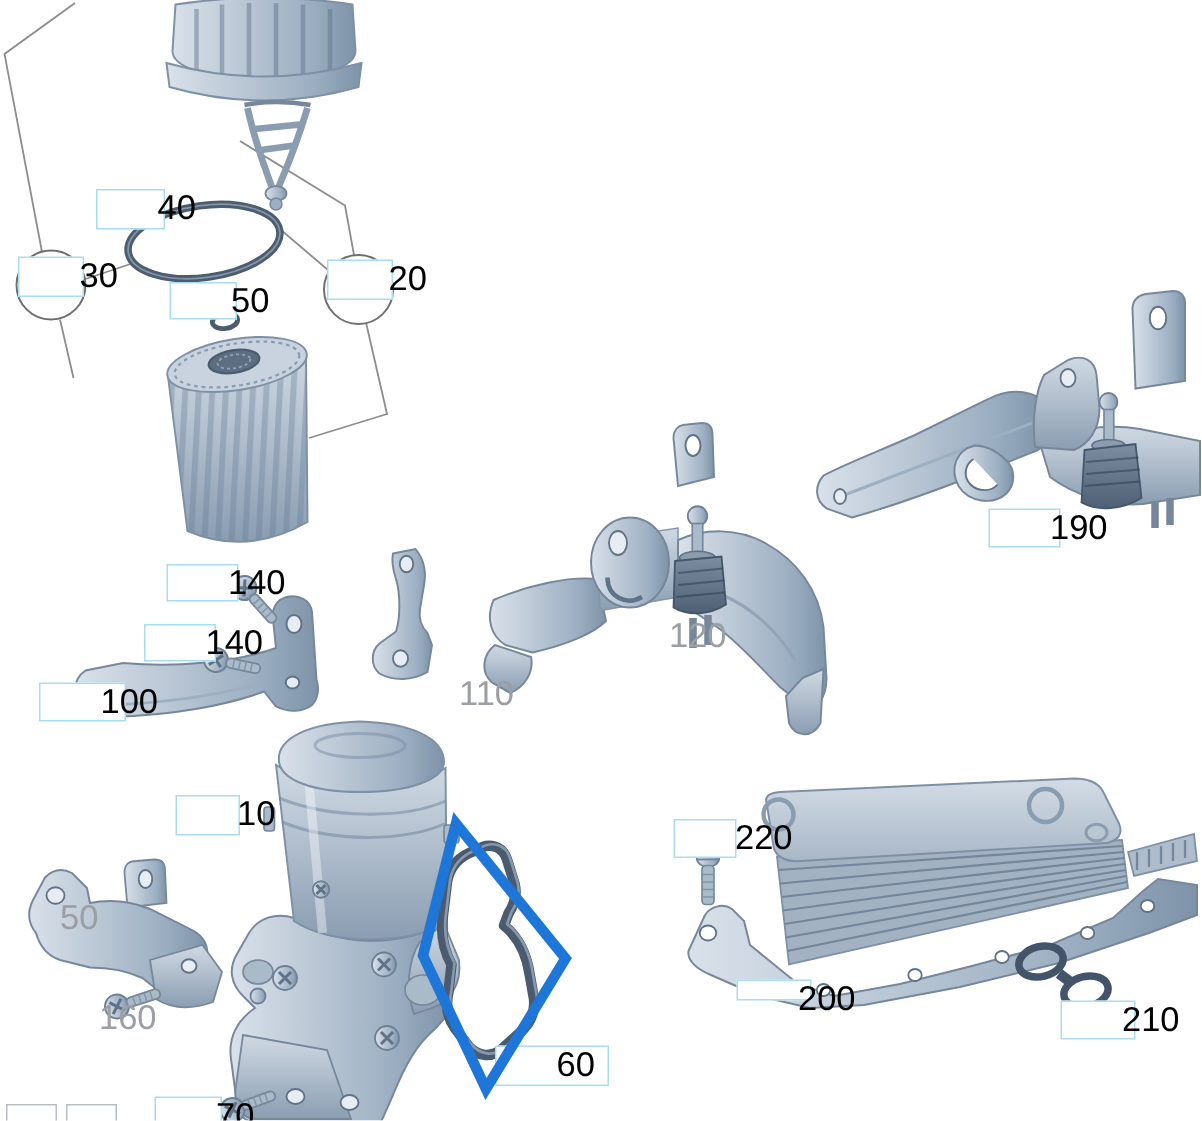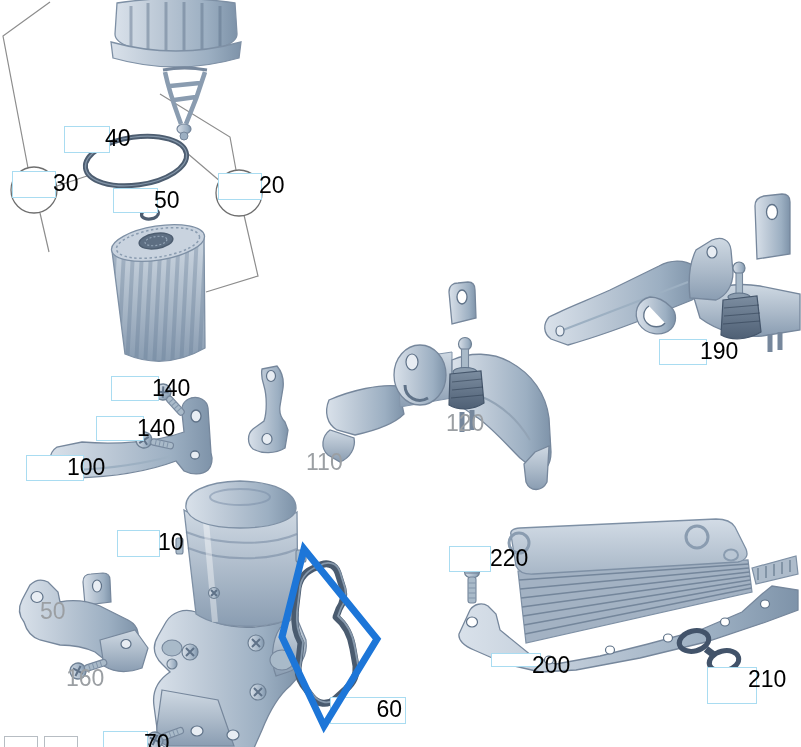--- a/index.html
+++ b/index.html
@@ -3,21 +3,21 @@
 <meta charset="utf-8">
 <style>
   html,body{margin:0;padding:0;background:#fff;}
   body{width:801px;height:747px;overflow:hidden;font-family:"Liberation Sans",sans-serif;}
   .stage{position:relative;width:801px;height:747px;background:#fff;}
   .art,.overlay{position:absolute;left:0;top:0;}
   .overlay{pointer-events:none;}
   .lbl{position:absolute;font-size:23px;color:#000;text-align:center;box-sizing:border-box;line-height:24px;white-space:nowrap;padding-left:40px;}
   .lbl.box{background:#fff;border:1.5px solid #a9dcf1;line-height:23px;}
   .lbl.gray{color:#9b9fa3;text-align:center;}
-  .lbl.alignr{text-align:right;padding-right:3px;}
+  .lbl.alignr{text-align:left;padding-right:3px;}
   .ebox{position:absolute;background:#fff;border:1px solid #b7bdc3;box-sizing:border-box;}
 </style>
 </head>
 <body>
 
 <div class="stage">
 
 <svg class="art" width="801" height="747" viewBox="0 0 801 747">
   <defs>
     <linearGradient id="gmet" x1="0" y1="0" x2="1" y2="0">
@@ -238,21 +238,21 @@
 <div class="lbl gray" style="left:266px;top:450px;width:46px;height:24px">110</div>
 <div class="lbl gray" style="left:406px;top:411px;width:46px;height:24px">120</div>
 <div class="lbl box" style="left:659px;top:339px;width:48px;height:26px">190</div>
 <div class="lbl box" style="left:117px;top:530px;width:43px;height:27px">10</div>
 <div class="lbl gray" style="left:0px;top:599px;width:28px;height:24px;text-align:left">50</div>
 <div class="lbl gray" style="left:26px;top:666px;width:44px;height:24px">160</div>
 <div class="lbl box" style="left:103px;top:731px;width:45px;height:26px">70</div>
 <div class="lbl box alignr" style="left:330px;top:697px;width:76px;height:27px">60</div>
 <div class="lbl box" style="left:449px;top:546px;width:30px;height:26px">220</div>
 <div class="lbl box" style="left:491px;top:653px;width:50px;height:14px">200</div>
-<div class="lbl box" style="left:707px;top:667px;width:50px;height:37px">210</div>
+<div class="lbl box" style="left:707px;top:667px;width:50px;height:26px">210</div>
 
 <div class="ebox" style="left:4px;top:736px;width:34px;height:20px"></div>
 <div class="ebox" style="left:44px;top:736px;width:34px;height:20px"></div>
 
 <svg class="overlay" width="801" height="747" viewBox="0 0 801 747">
   <polygon points="304,549 377,639 324,726 282,637" fill="none" stroke="#1d76d8" stroke-width="7" stroke-linejoin="miter"></polygon>
 </svg>
 
 </div>
 

